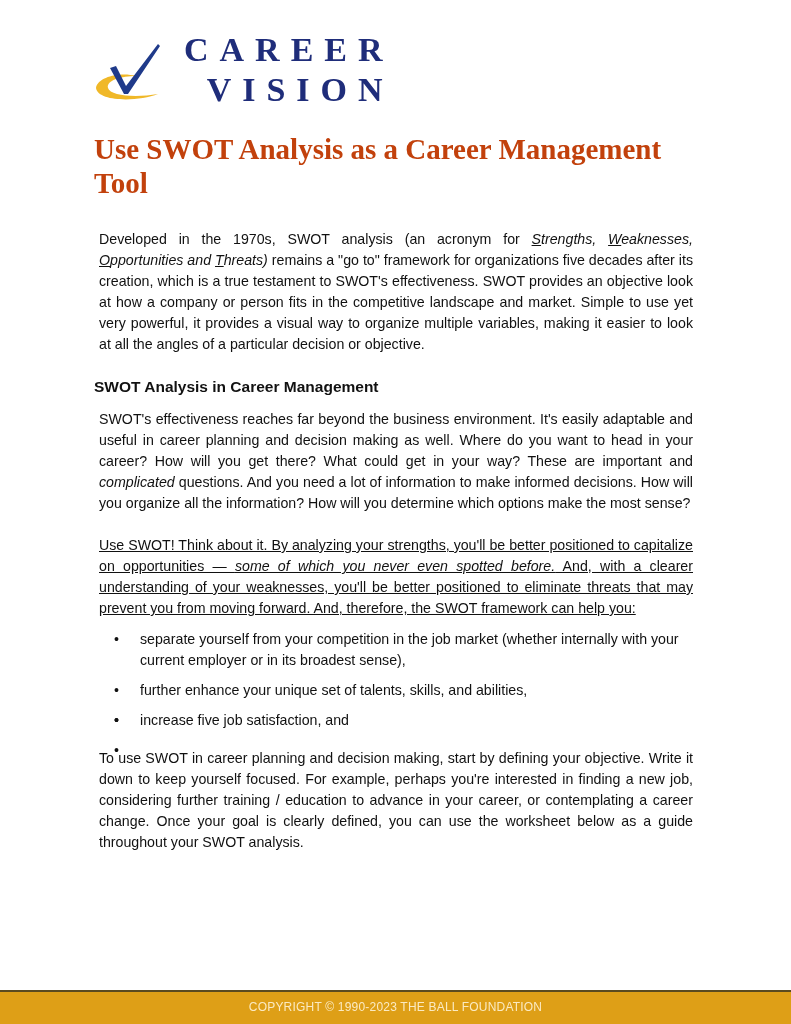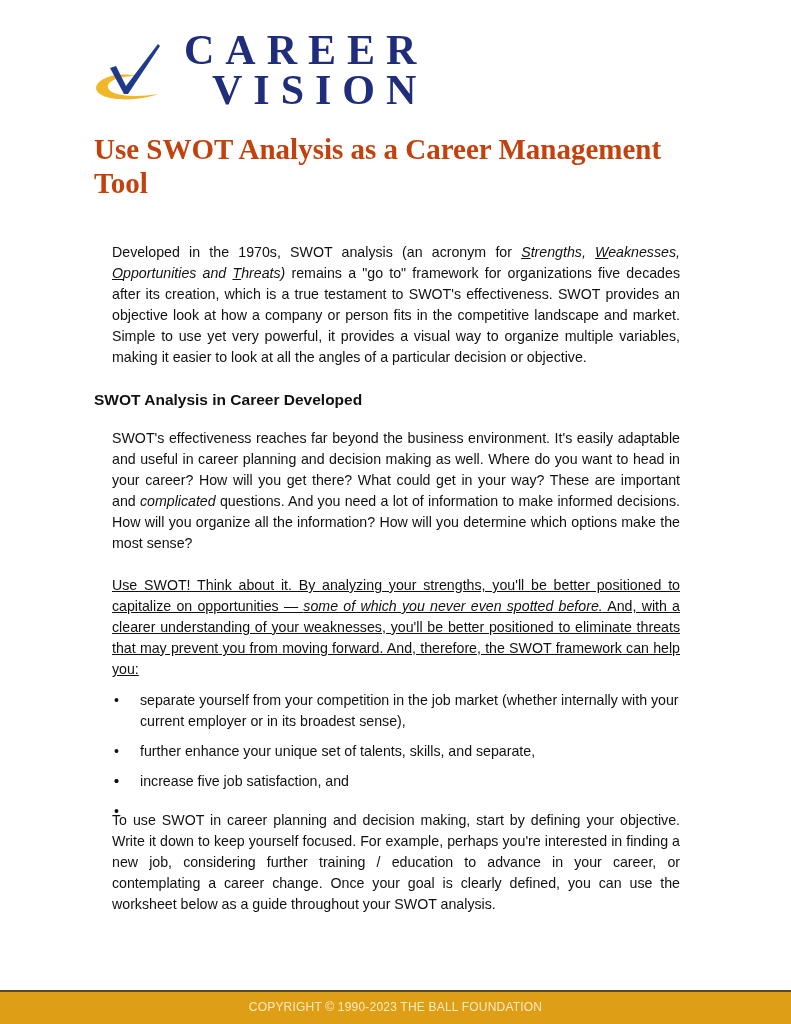--- a/index.html
+++ b/index.html
@@ -3,28 +3,28 @@
 <meta charset="utf-8">
 <style>
   html, body { margin: 0; padding: 0; }
   body {
     width: 791px; height: 1024px; position: relative; overflow: hidden;
     background: #ffffff; color: #111111;
     font-family: "Liberation Sans", sans-serif;
   }
   .logo { position: absolute; left: 92px; top: 30px; width: 300px; height: 80px; }
   .logo-mark { position: absolute; left: 0; top: 8px; width: 72px; height: 66px; }
-  .logo-text { position: absolute; left: 92px; top: 0; font-family: "Liberation Serif", serif; font-weight: bold; color: #1f2d7a; font-size: 42px; letter-spacing: 11px; line-height: 40px; }
+  .logo-text { position: absolute; left: 92px; top: 0; font-family: "Liberation Serif", serif; font-weight: bold; color: #1f2d7a; font-size: 34px; letter-spacing: 11px; line-height: 40px; }
   .logo-text .l2 { padding-left: 16px; text-align: right; }
   h1 {
     position: absolute; left: 94px; top: 132px; width: 620px; margin: 0;
     font-family: "Liberation Serif", serif; font-weight: bold; font-size: 29px; line-height: 34px; color: #c2410c;
   }
   .content { position: absolute; left: 94px; top: 224px; width: 604px; font-size: 14.2px; line-height: 21px; }
-  .content p { margin: 18px; text-align: justify; }
+  .content p { margin: 5px; text-align: justify; }
   .p1 { margin-bottom: 22px !important; }
   h2 { margin: 0 0 12px 0; font-size: 15.5px; font-weight: bold; line-height: 20px; }
   .p2 { margin-bottom: 21px !important; }
   .p3 { margin-bottom: 10px !important; text-decoration: underline; }
   ul { margin: 0 0 17px 0; padding: 0; list-style: none; }
   ul li { position: relative; padding-left: 46px; margin-bottom: 9px; line-height: 21px; }
   ul li .bullet { position: absolute; left: 20px; top: 0; }
   .u { text-decoration: underline; }
   em { font-style: italic; }
   .footer {
@@ -45,29 +45,29 @@
     <div>CAREER</div>
     <div class="l2">VISION</div>
   </div>
 </div>
 
 <h1>Use SWOT Analysis as a Career Management Tool</h1>
 
 <div class="content">
   <p class="p1"><span>Developed in the 1970s, SWOT analysis (an acronym for </span><em><span class="u">S</span><span>trengths, </span><span class="u">W</span><span>eaknesses,</span> <span class="u">O</span><span>pportunities and </span><span class="u">T</span><span>hreats)</span></em><span> remains a "go to" framework for organizations five decades after its creation, which is a true testament to SWOT's effectiveness.  SWOT provides an objective look at how a company or person fits in the competitive landscape and market. Simple to use yet very powerful, it provides a visual way to organize multiple variables, making it easier to look at all the angles of a particular decision or objective.</span></p>
 
-  <h2>SWOT Analysis in Career Developed</h2>
+  <h2>SWOT Analysis in Career Management</h2>
 
   <p class="p2"><span>SWOT's effectiveness reaches far beyond the business environment. It's easily adaptable and useful in career planning and decision making as well. Where do you want to head in your career? How will you get there? What could get in your way? These are important and </span><em>complicated</em><span> questions.  And you need a lot of information to make informed decisions. How will you organize all the information?  How will you determine which options make the most sense?</span></p>
 
   <p class="p3"><span>Use SWOT! Think about it. By analyzing your strengths, you'll be better positioned to capitalize on opportunities — </span><em>some of which you never even spotted before.</em><span> And, with a clearer understanding of your weaknesses, you'll be better positioned to eliminate threats that may prevent you from moving forward. And, therefore, the SWOT framework can help you:</span></p>
 
   <ul>
     <li><span class="bullet">•</span><span>separate yourself from your competition in the job market (whether internally with your current employer or in its broadest sense),</span></li>
-    <li><span class="bullet">•</span><span>further enhance your unique set of talents, skills, and separate,</span></li>
+    <li><span class="bullet">•</span><span>further enhance your unique set of talents, skills, and abilities,</span></li>
     <li><span class="bullet">•</span></li>
     <li><span class="bullet">•</span><span>increase five job satisfaction, and</span></li>
     <li><span class="bullet">•</span></li>
   </ul>
 
   <p>To use SWOT in career planning and decision making, start by defining your objective. Write it down to keep yourself focused. For example, perhaps you're interested in finding a new job, considering further training / education to advance in your career, or contemplating a career change. Once your goal is clearly defined, you can use the worksheet below as a guide throughout your SWOT analysis.</p>
 </div>
 
 <div class="footer">COPYRIGHT © 1990-2023 THE BALL FOUNDATION</div>
 

